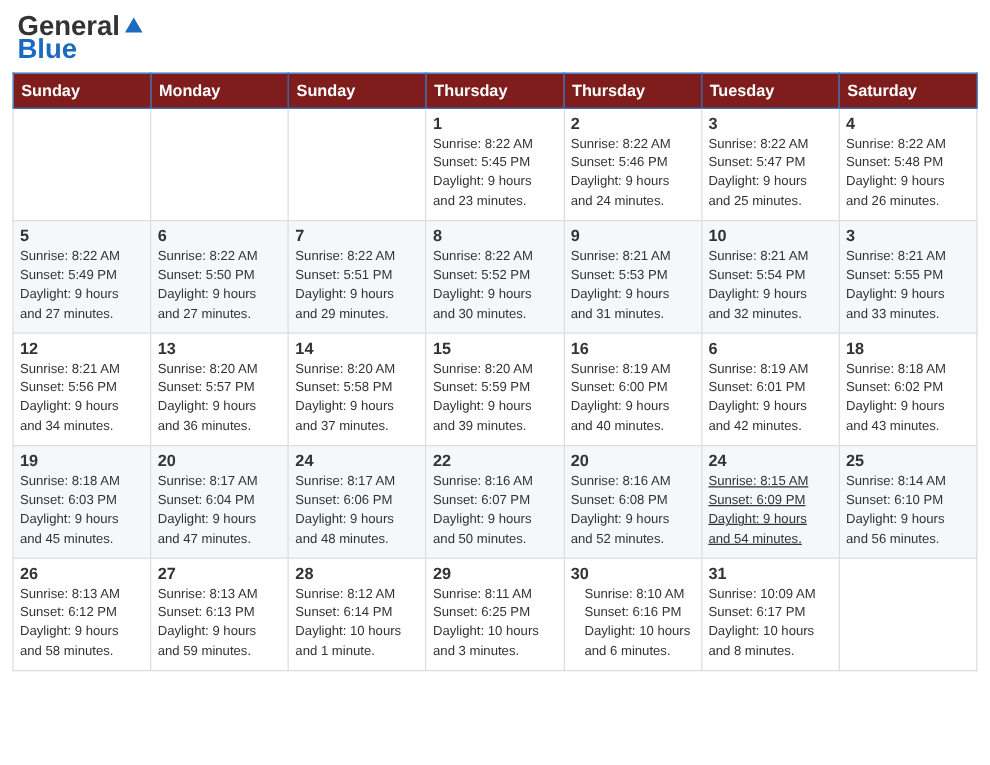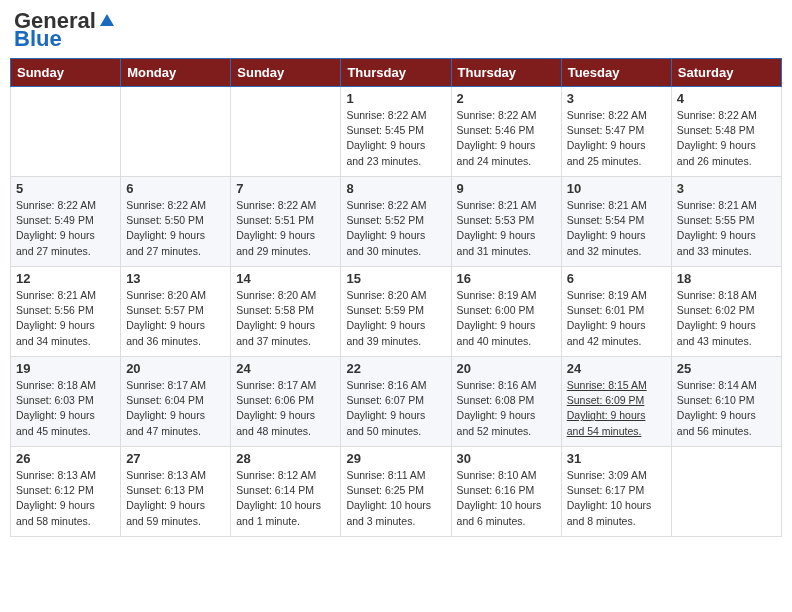--- a/index.html
+++ b/index.html
@@ -320,28 +320,28 @@
         </td>
         <td>
           <span class="day-number">29</span>
           <div class="day-info" style="white-space: pre-wrap;">Sunrise: 8:11 AM
 Sunset: 6:25 PM
 Daylight: 10 hours
 and 3 minutes.</div>
         </td>
         <td>
           <span class="day-number">30</span>
-          <div class="day-info" style="white-space: pre-wrap;">Sunrise: 8:10 AM
+          <div class="day-info" style="white-space: pre-wrap; margin-left: 11px;">Sunrise: 8:10 AM
 Sunset: 6:16 PM
 Daylight: 10 hours
 and 6 minutes.</div>
         </td>
         <td>
           <span class="day-number">31</span>
-          <div class="day-info" style="white-space: pre-wrap;">Sunrise: 3:09 AM
+          <div class="day-info" style="white-space: pre-wrap;">Sunrise: 10:09 AM
 Sunset: 6:17 PM
 Daylight: 10 hours
 and 8 minutes.</div>
         </td>
         <td class="empty-cell"></td>
       </tr>
     </tbody>
 </table>
 
 </body></html>

